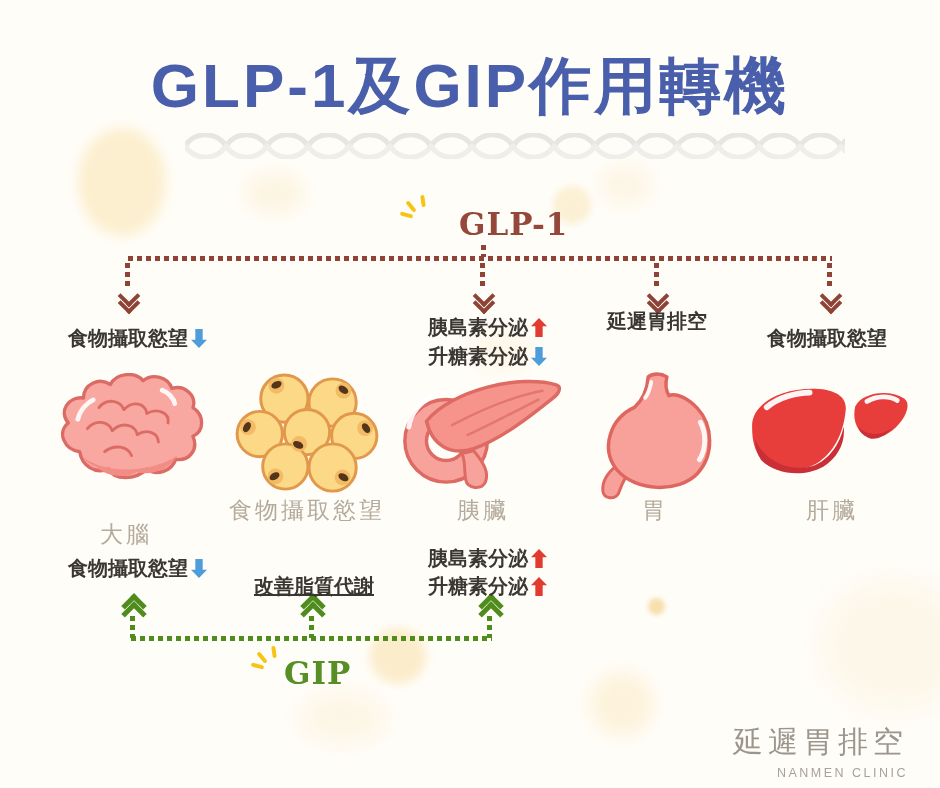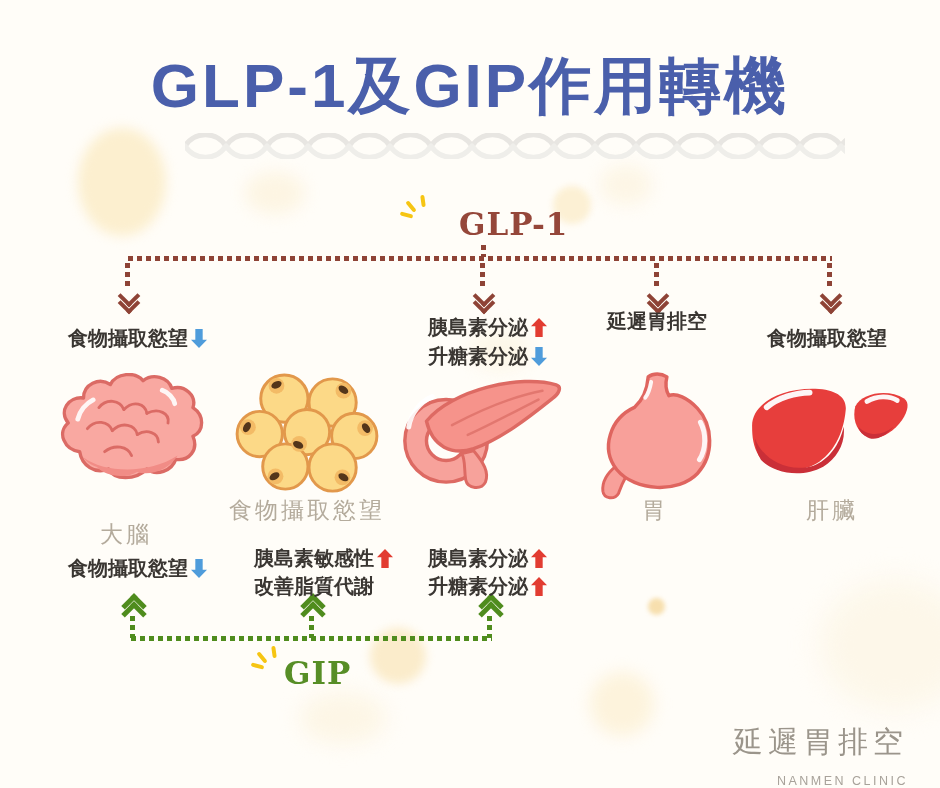--- a/index.html
+++ b/index.html
@@ -62,21 +62,21 @@
     position:absolute; top:495px; width:220px; text-align:center;
     font-family:"DejaVu Serif","Liberation Serif",serif;
     font-size:23px; letter-spacing:3px; color:#b4ab9c; z-index:2; white-space:nowrap;
   }
 
   .organ-svg { position:absolute; z-index:1; }
 
   
   .logo { position:absolute; right:32px; top:722px; text-align:right; z-index:2; }
   .logo .zh { font-size:30px; letter-spacing:5px; color:#9b958b; }
-  .logo .en { font-size:12.5px; letter-spacing:2.5px; color:#a8a29a; margin-top:11px; }
+  .logo .en { font-size:12.5px; letter-spacing:2.5px; color:#a8a29a; margin-top:3px; }
 </style>
 </head>
 <body>
 
 <div id="canvas">
 
   <div class="blob" style="left:78px; top:128px; width:88px; height:108px; background:#fcefcf; filter:blur(6px);"></div>
   <div class="blob" style="left:553px; top:186px; width:38px; height:38px; background:#fcf0d4; filter:blur(3px);"></div>
   <div class="blob" style="left:245px; top:172px; width:60px; height:42px; background:#fdf5e3; filter:blur(8px);"></div>
   <div class="blob" style="left:600px; top:165px; width:52px; height:40px; background:#fdf6e6; filter:blur(8px);"></div>
@@ -223,32 +223,29 @@
     <path d="M115,29 C122,15 149,11 165,21 C171,25 169,34 163,43 C153,57 137,66 125,59 C115,53 112,40 115,29 Z" fill="#e73e3c"></path>
     <path d="M118,50 C128,60 142,60 154,50 C146,60 134,66 126,60 C121,57 119,54 118,50 Z" fill="#ca2f38"></path>
     <g fill="none" stroke="#ffffff" stroke-linecap="round" opacity="0.95">
       <path d="M24,30 C36,20 54,15 68,15" stroke-width="6"></path>
       <path d="M127,24 C137,18 150,18 158,23" stroke-width="5"></path>
     </g>
   </svg>
 
   <div class="organ-name" style="left:16px;margin-top:24px;">大腦</div>
   <div class="organ-name" style="left:197px;">食物攝取慾望</div>
+  <div class="organ-name" style="left:373px;">胰臟</div>
   <div class="organ-name" style="left:545px;">胃</div>
   <div class="organ-name" style="left:722px;">肝臟</div>
 
   <div class="lbl" style="left:68px; top:555px;">
     <span>食物攝取慾望</span>
       <span class="arr down-blue"></span>
   </div>
-  <div class="lbl" style="left:254px; top:545px;">
-    <span>胰島素敏感性</span>
-      <span class="arr up-red"></span>
-  </div>
-  <div class="lbl" style="left:254px; top:573px;">
+  <div class="lbl" style="left:254px; top:573px;text-decoration:underline;">
     <span>改善脂質代謝</span>
   </div>
   <div class="lbl" style="left:428px; top:545px;">
     <span>胰島素分泌</span>
       <span class="arr up-red"></span>
   </div>
   <div class="lbl" style="left:428px; top:573px;">
     <span>升糖素分泌</span>
       <span class="arr up-red"></span>
   </div>

